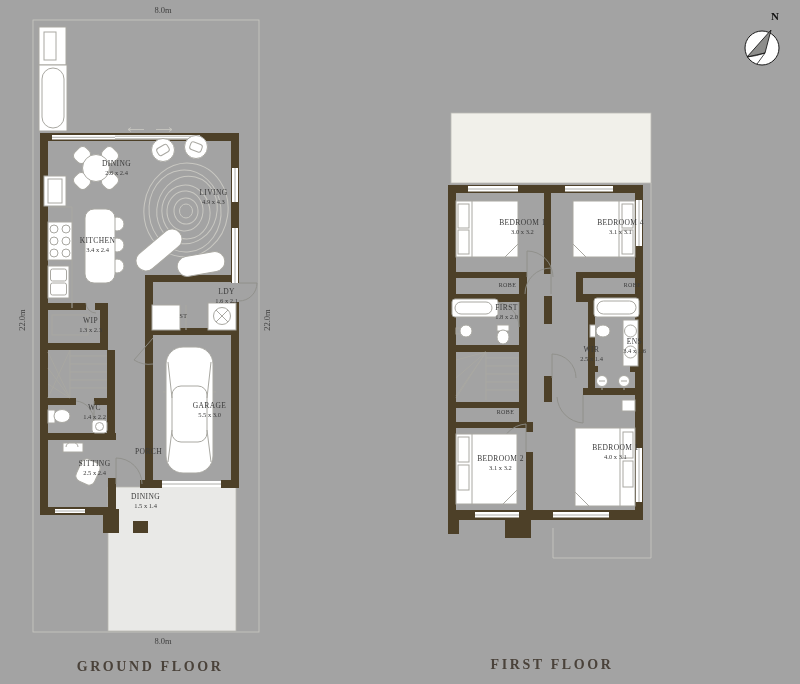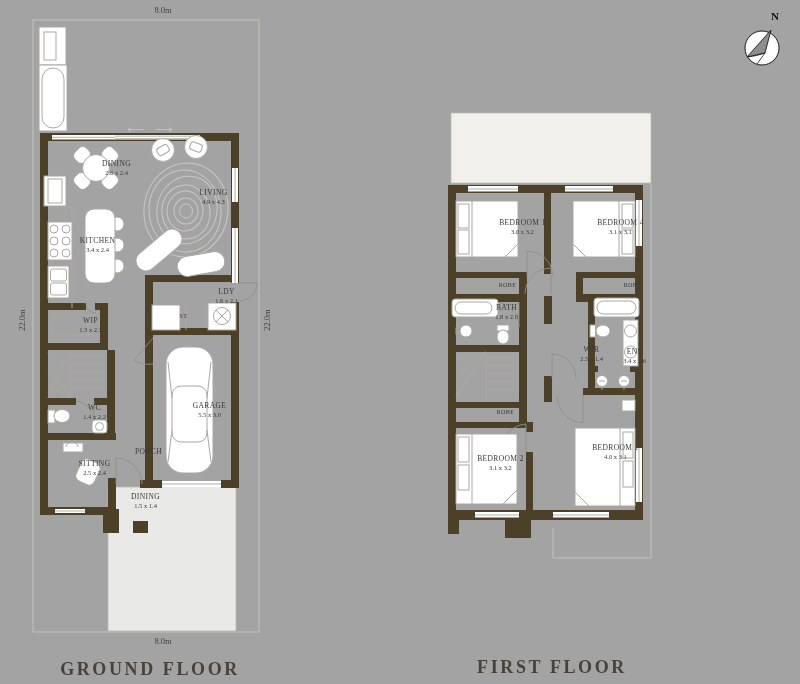--- a/index.html
+++ b/index.html
@@ -14,21 +14,21 @@
   .door{fill:none;stroke:#8f8e89;stroke-width:0.9;}
   .win{fill:#fff;}
   .winline{stroke:#9b9a94;stroke-width:0.8;}
   .rl{position:absolute;transform:translate(-50%,-50%);display:flex;flex-direction:column;
       align-items:center;text-align:center;line-height:1.3;color:#3b3b3b;white-space:nowrap;padding-left:41px;}
   .rn{font-size:7.5px;letter-spacing:.4px;}
   .rs{font-size:6.5px;}
   .tiny .rn{font-size:6px;}
   .dim{position:absolute;font-size:8.5px;color:#3f3f3f;transform:translate(-50%,-50%);white-space:nowrap;}
   .dim.vert{transform:translate(-50%,-50%) rotate(-90deg);}
-  .floor-title{position:absolute;transform:translateX(-50%);font-weight:bold;font-size:18px;
+  .floor-title{position:absolute;transform:translateX(-50%);font-weight:bold;font-size:14px;
                letter-spacing:2.6px;color:#4a423a;white-space:nowrap;}
   .north-n{position:absolute;font-weight:bold;font-size:11px;color:#111;}
 </style>
 </head>
 <body>
 
 <div id="canvas">
 
 <svg width="800" height="684" viewBox="0 0 800 684">
 
@@ -371,28 +371,28 @@
   <span class="rn">BEDROOM 4</span>
   <span class="rs">3.1 x 3.1</span>
 </div>
 <div class="rl tiny" style="left:487px;top:286px">
   <span class="rn">ROBE</span>
 </div>
 <div class="rl tiny" style="left:612px;top:286px">
   <span class="rn">ROBE</span>
 </div>
 <div class="rl" style="left:486px;top:312px">
-  <span class="rn">BATH</span>
+  <span class="rn">FIRST</span>
   <span class="rs">1.8 x 2.0</span>
 </div>
 <div class="rl" style="left:571px;top:354px">
   <span class="rn">WIR</span>
   <span class="rs">2.5 x 1.4</span>
 </div>
-<div class="rl" style="left:614px;top:356px">
+<div class="rl" style="left:614px;top:346px">
   <span class="rn">ENS</span>
   <span class="rs">3.4 x 1.6</span>
 </div>
 <div class="rl tiny" style="left:485px;top:413px">
   <span class="rn">ROBE</span>
 </div>
 <div class="rl" style="left:480px;top:463px">
   <span class="rn">BEDROOM 2</span>
   <span class="rs">3.1 x 3.2</span>
 </div>

